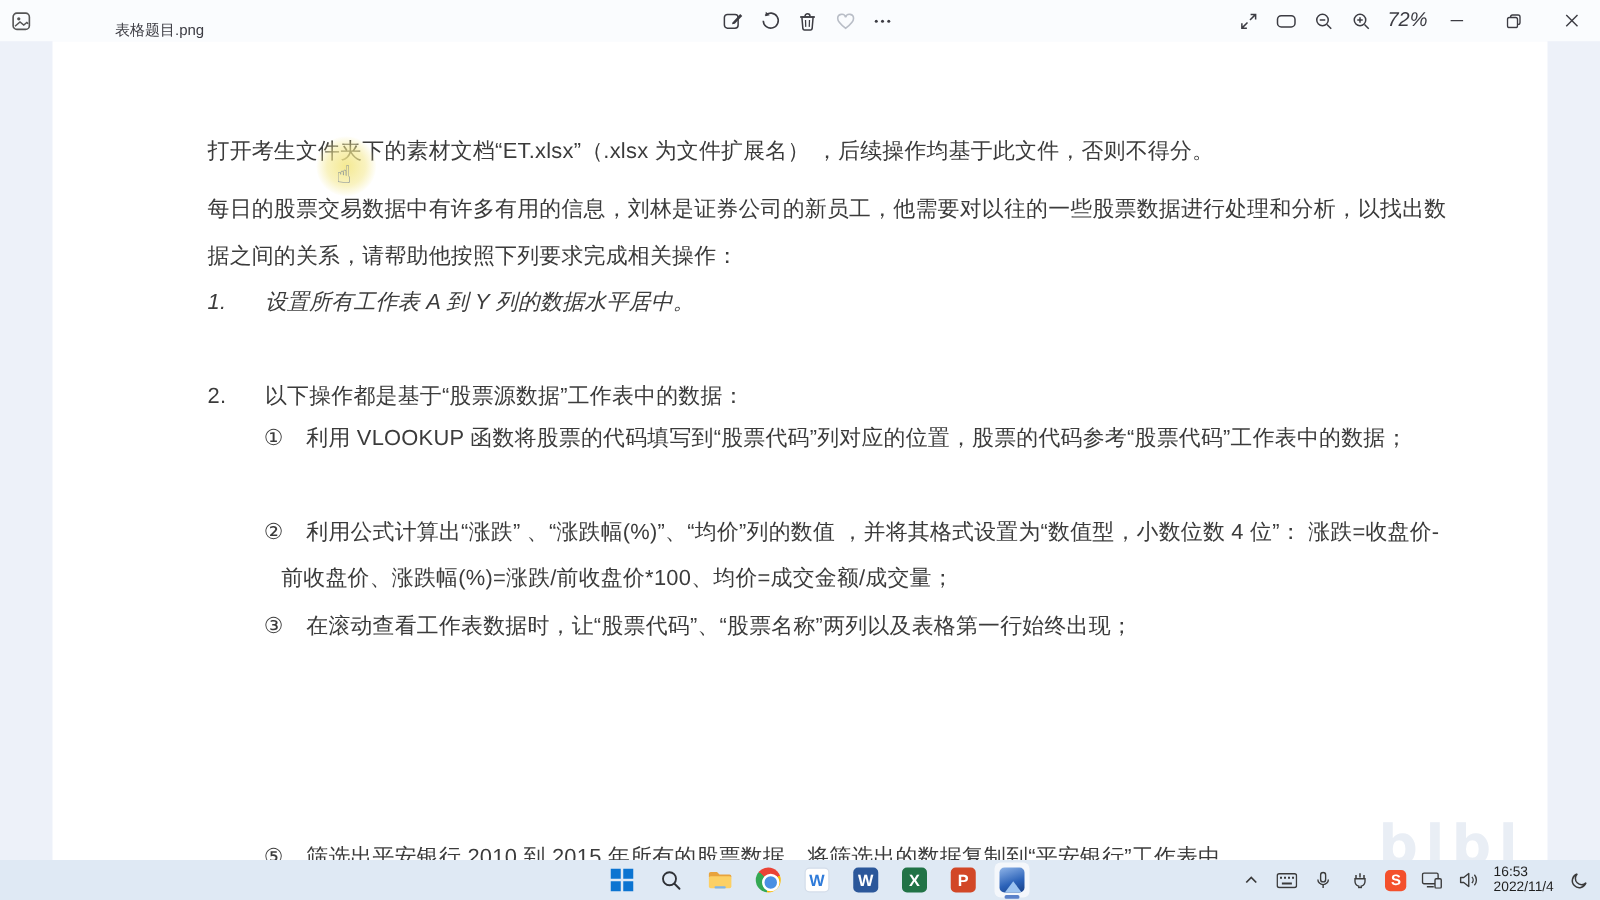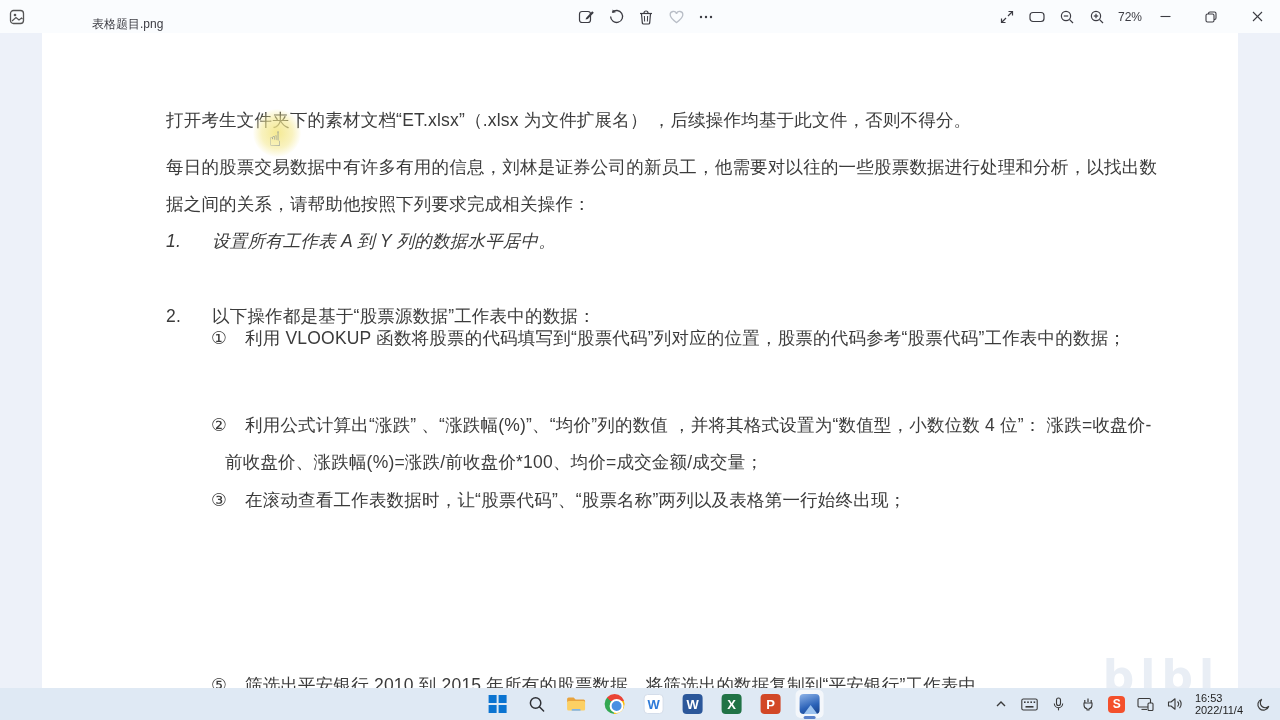--- a/index.html
+++ b/index.html
@@ -8,21 +8,21 @@
 
   
   .titlebar { position:absolute; top:0; left:0; width:1280px; height:33px;
     background:#fafcfe; display:flex; align-items:flex-end; z-index:30;gap:48px; }
   .app-icon-box { width:34px; height:33px; display:flex; align-items:center; justify-content:center; }
   .file-title { font-size:12px; color:#3c3c43; margin-left:10px; white-space:nowrap; }
   .tb-center { position:absolute; left:573px; top:0; height:33px; display:flex; align-items:center; gap:4px; }
   .tb-right { position:absolute; right:138px; top:0; height:33px; display:flex; align-items:center; gap:4px; }
   .tbtn { background:none; border:none; width:26px; height:26px; border-radius:4px;
     display:flex; align-items:center; justify-content:center; cursor:default; }
-  .zoom-label { font-size:12px; color:#3c3c43; margin-left:4px; }
+  .zoom-label { font-size:16px; color:#3c3c43; margin-left:4px;font-style:italic; }
   .win-controls { position:absolute; right:0; top:0; height:33px; display:flex; }
   .wbtn { width:46px; height:33px; background:none; border:none; display:flex;
     align-items:center; justify-content:center; }
   svg { display:block; }
 
   
   .content { position:absolute; top:33px; left:0; width:1280px; height:655px; background:#edf1f9; }
   .photo { position:absolute; left:42px; top:0; width:1196px; height:655px;
     background:#ffffff; overflow:hidden; }
   .dline { position:absolute; font-size:17.5px; line-height:37px; color:#3b3b3b;
@@ -30,21 +30,21 @@
   .pfull { left:124px; width:994px; }
   .numblk { left:124px; width:994px; }
   .nmark { display:inline-block; width:46px; }
   .subblk { left:183px; width:935px; text-indent:-14px; }
   .smark { display:inline-block; width:34px; text-indent:0; }
 
   .b-p1 { top:69px; }
   .b-p2 { top:116px; }
   .b-i1 { top:190px;font-style:italic; }
   .b-i2 { top:245px;margin-top:20px; }
-  .b-s1 { top:287px; }
+  .b-s1 { top:299px; }
   .b-s2 { top:374px; }
   .b-s3 { top:449px; }
   .b-s4 { top:486px; }
   .b-s5 { top:634px; }
 
   
   .click-glow { position:absolute; left:211px; top:76px; width:48px; height:48px; border-radius:50%;
     background:radial-gradient(circle, rgba(244,232,140,0.95) 0%, rgba(244,232,140,0.55) 45%, rgba(244,232,140,0) 72%); }
   .hand-cursor { position:absolute; left:227px; top:94px; font-size:20px; color:#7f8a96;
     font-family:"DejaVu Sans",sans-serif; }

